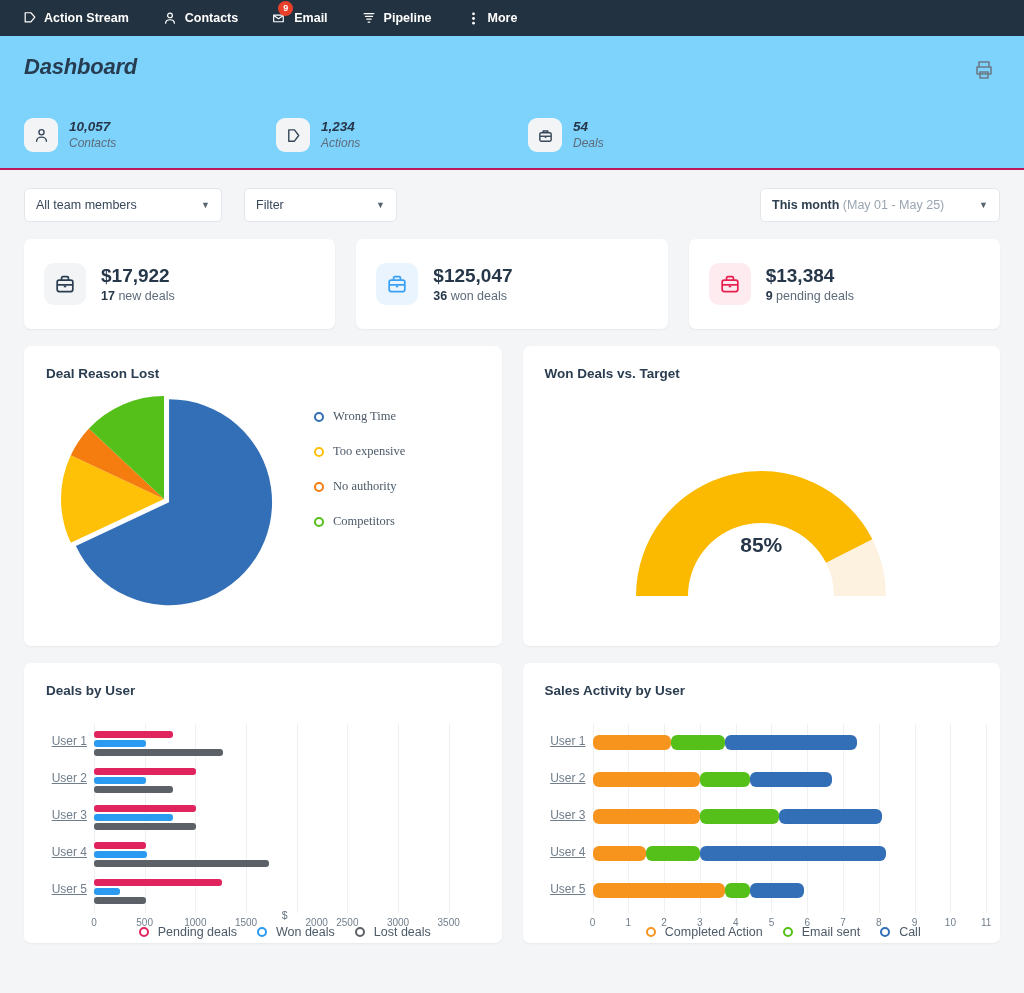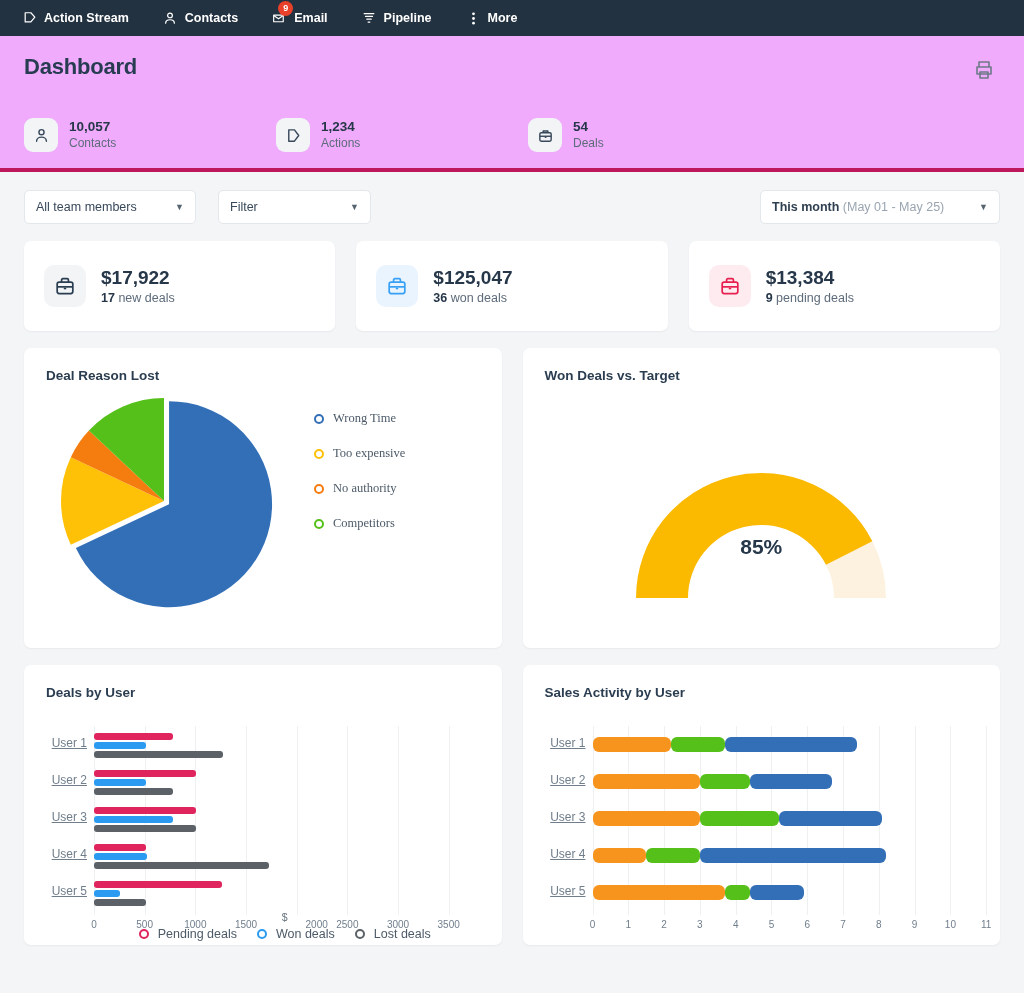--- a/index.html
+++ b/index.html
@@ -43,23 +43,24 @@
     border-radius: 50%;
     width: 15px; height: 15px;
     font-size: 9px;
     font-weight: 700;
     display: flex; align-items: center; justify-content: center;
     line-height: 1;
   }
 
   
   .header-band {
-    background: #f0abfc;
-    border-bottom: 4px solid #be185d;
+    background: #7dd3fc;
+    border-bottom: 2px solid #be185d;
     padding: 18px 24px 16px 24px;
+    font-style: italic;
   }
   .header-top { display: flex; align-items: flex-start; justify-content: space-between; }
   .page-title { font-size: 22px; font-weight: bold; color: #273c51; letter-spacing: -0.2px; }
   .print-btn { cursor: pointer; padding: 4px; }
 
   .stats-row { display: flex; margin-top: 28px; }
   .stat { display: flex; align-items: center; gap: 11px; width: 252px; }
   .stat-ico {
     width: 34px; height: 34px; border-radius: 9px;
     background: #f2f4f6;
@@ -82,21 +83,21 @@
     border-radius: 5px;
     height: 34px;
     display: flex;
     align-items: center;
     justify-content: space-between;
     padding: 0 11px;
     font-size: 12.5px;
     color: #38485a;
     cursor: pointer;
   }
-  .sel-team { width: 172px; align-items: center; }
+  .sel-team { width: 198px; align-items: center; }
   .sel-filter { width: 153px; }
   .sel-date { width: 240px; margin-left: auto; }
   .caret { font-size: 9px; color: #56646f; margin-left: 8px; }
   .date-main { font-weight: 600; color: #2e3f50; }
   .date-sub { color: #9aa5b1; font-weight: normal; }
 
   
   .kpis { display: flex; gap: 21px; padding: 17px 24px 0 24px; }
   .kpi {
     flex: 1;
@@ -482,15 +483,29 @@
         <div class="xtick" style="left: 155.368px; top: 209px;">3</div>
         <div class="xtick" style="left: 191.158px; top: 209px;">4</div>
         <div class="xtick" style="left: 226.947px; top: 209px;">5</div>
         <div class="xtick" style="left: 262.737px; top: 209px;">6</div>
         <div class="xtick" style="left: 298.526px; top: 209px;">7</div>
         <div class="xtick" style="left: 334.316px; top: 209px;">8</div>
         <div class="xtick" style="left: 370.105px; top: 209px;">9</div>
         <div class="xtick" style="left: 405.895px; top: 209px;">10</div>
         <div class="xtick" style="left: 441.684px; top: 209px;">11</div>
       </div>
+    <div class="bot-legend" id="activity-legend" style="top:262px">
+        <div class="leg-item">
+          <span class="leg-ring" style="border-color: rgb(247, 148, 29);"></span>
+          <span>Completed Action</span>
+        </div>
+        <div class="leg-item">
+          <span class="leg-ring" style="border-color: rgb(85, 192, 25);"></span>
+          <span>Email sent</span>
+        </div>
+        <div class="leg-item">
+          <span class="leg-ring" style="border-color: rgb(51, 111, 183);"></span>
+          <span>Call</span>
+        </div>
+      </div>
   </div>
 
 </div>
 
 </body></html>

